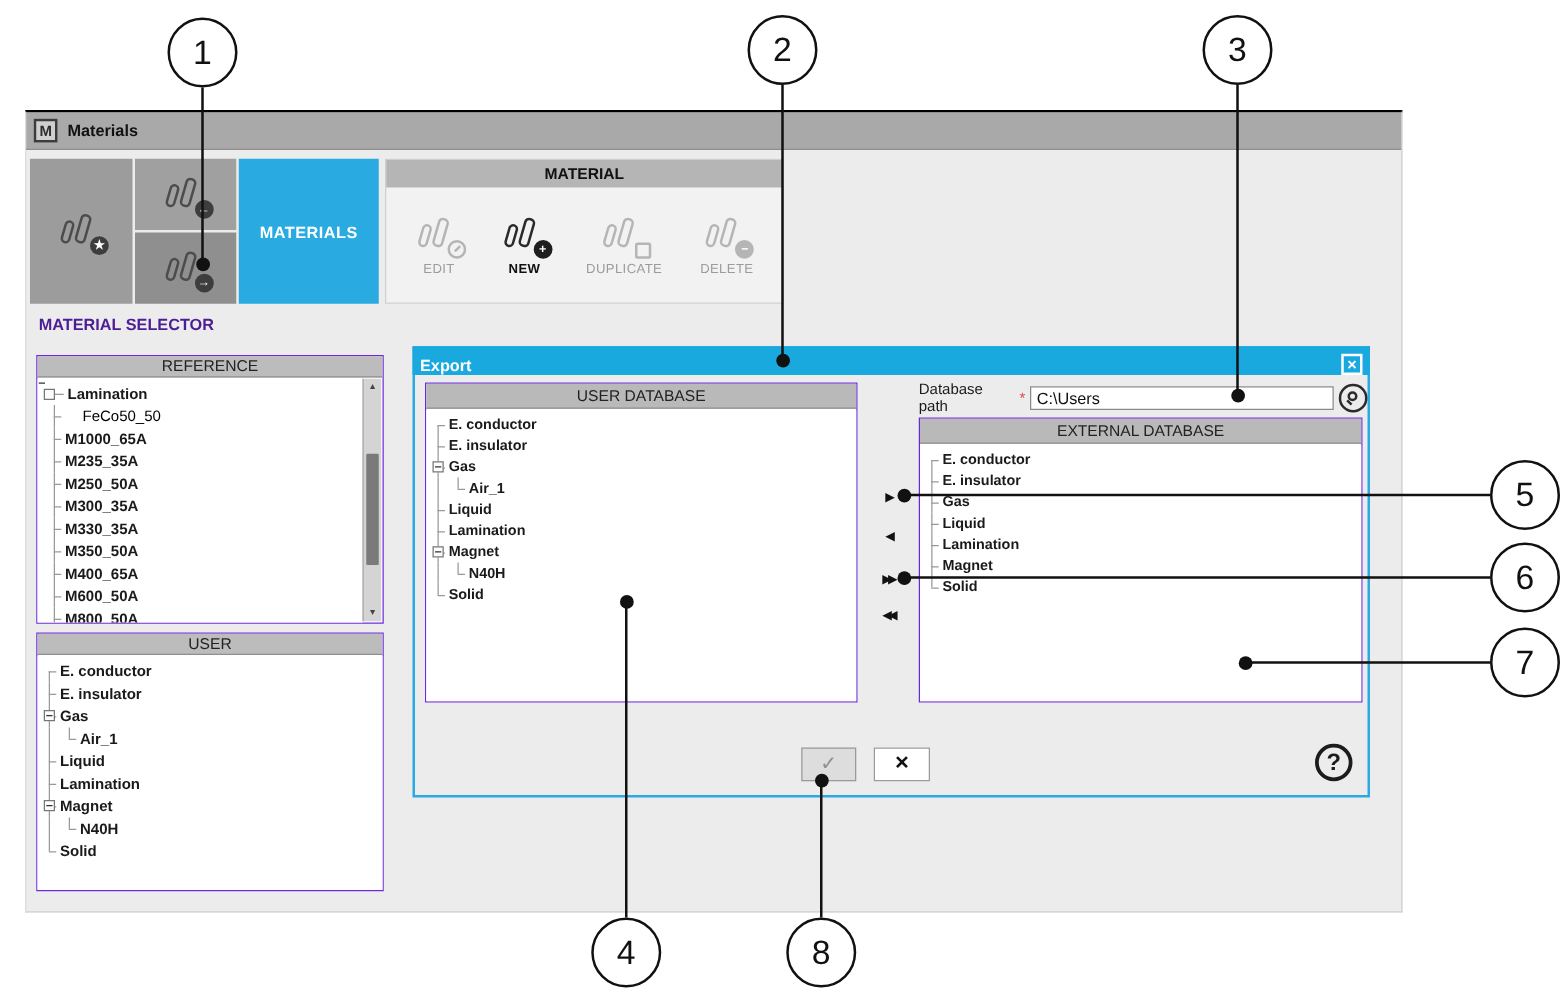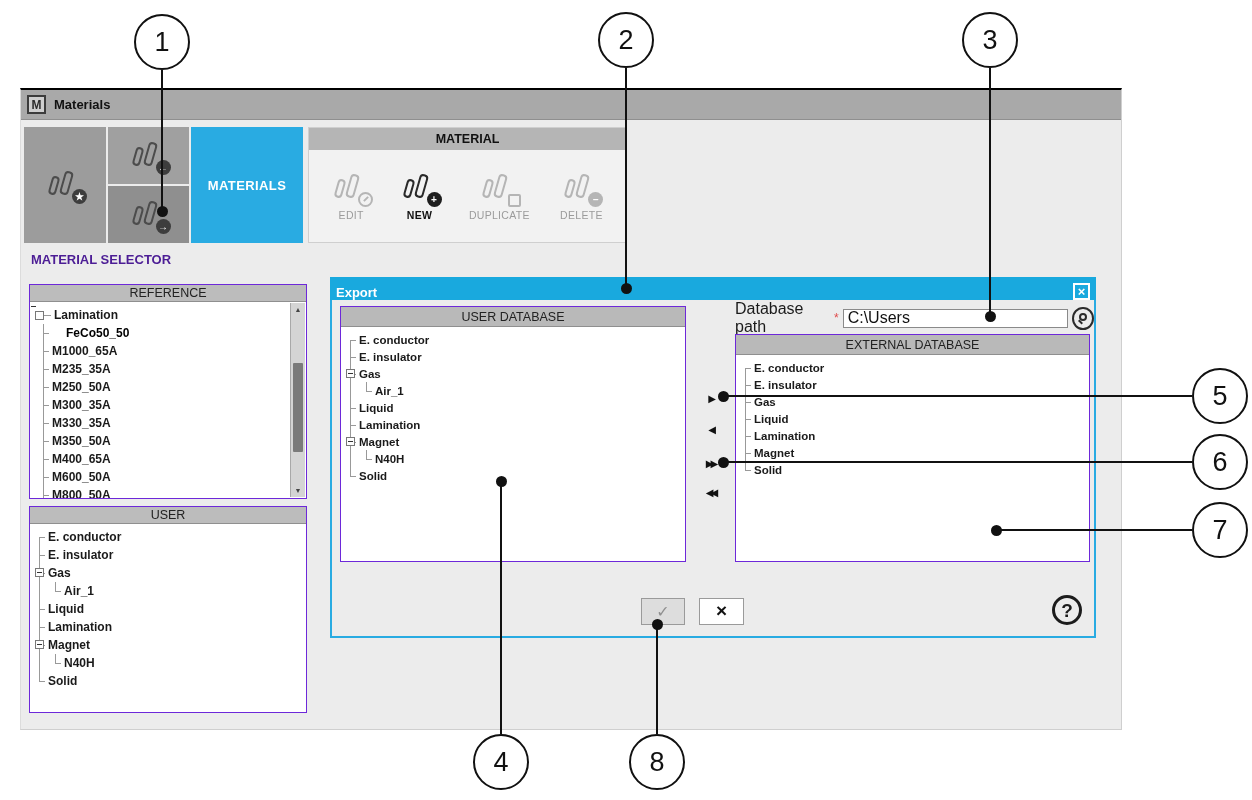--- a/index.html
+++ b/index.html
@@ -56,21 +56,21 @@
   .panel-header { height:17px; background:#bcbcbc; border-bottom:1px solid #8f8f8f; text-align:center;
                   font-size:12.5px; color:#222; line-height:17px; }
   #reference-panel { left:8px; top:194px; width:278px; height:215px; }
   #user-panel      { left:8px; top:416px; width:278px; height:207px; }
   .treebox { position:absolute; left:0; right:0; top:18px; bottom:0; background:#fff; overflow:hidden; padding:3px 0 0 5px; }
   #reference-panel .treebox { right:16px; }
 
   .trow { display:flex; align-items:center; height:18px; font-size:12px; color:#1a1a1a; font-weight:bold; }
   .dlg .trow { height:17px; font-size:11.5px; }
   .tlabel { margin-left:3px; white-space:nowrap; }
-  .tlabel.b { font-weight:700; color:#000;margin-left:17px; }
+  .tlabel.b { font-weight:400; color:#000;margin-left:17px; }
   .wire { position:relative; width:10px; flex:none; align-self:stretch; }
   .wire.tickonly { width:7px; }
   .wire.first::before { content:""; position:absolute; left:4px; top:50%; bottom:0; border-left:1px solid #999; }
   .wire.mid::before   { content:""; position:absolute; left:4px; top:0; bottom:0; border-left:1px solid #999; }
   .wire.last::before  { content:""; position:absolute; left:4px; top:0; height:50%; border-left:1px solid #999; }
   .wire.pass::before  { content:""; position:absolute; left:4px; top:0; bottom:0; border-left:1px solid #999; }
   .wire.tick::after   { content:""; position:absolute; left:4px; top:50%; width:6px; border-top:1px solid #999; }
   .wire.tickonly::after { content:""; position:absolute; left:0; top:50%; width:7px; border-top:1px solid #999; }
   .expbox { position:absolute; left:0; top:50%; margin-top:-5px; width:9px; height:9px;
             background:#fdfdfd; border:1px solid #777; z-index:2; }
@@ -90,23 +90,23 @@
   #dialog-titlebar { position:absolute; left:-2px; top:-2px; right:-2px; height:23px; background:#19a9de;
                      display:flex; align-items:flex-end; padding:0 6px; }
   #dialog-title { color:#fff; font-weight:bold; font-size:13px; }
   #dialog-close { margin-left:auto; width:17px; height:17px; border:2px solid #fff; color:#fff;
                   font-size:13px; font-weight:bold; line-height:13px; text-align:center; }
   #userdb-panel { left:8px; top:27px; width:346px; height:256px; }
   #extdb-panel  { left:403px; top:55px; width:355px; height:228px; }
   .dlg .panel-header { height:20px; line-height:20px; background:#b9b9b9; font-size:12.5px; }
   .dlg .treebox { top:21px; }
   #path-row { position:absolute; left:403px; top:29px; height:20px; display:flex; align-items:center; }
-  #path-label { font-size:16px; color:#1a1a1a; }
+  #path-label { font-size:12px; color:#1a1a1a; }
   #path-star { color:#e04b4b; font-size:12px; margin:0 4px 0 3px; }
-  #path-field { width:244px; height:19px; background:#fff; border:1px solid #8a8a8a; font-size:16px;
+  #path-field { width:244px; height:19px; background:#fff; border:1px solid #8a8a8a; font-size:13px;
                 color:#111; padding:0 4px; font-family:"Liberation Sans", sans-serif; }
   #browse-btn { width:23px; height:23px; border:2px solid #2b2b2b; border-radius:50%; margin-left:4px;
                 position:relative; background:transparent; }
   #browse-btn .lens { position:absolute; left:5px; top:4px; width:8px; height:8px; border:2px solid #2b2b2b; border-radius:50%; }
   #browse-btn .handle { position:absolute; left:4px; top:12px; width:5px; border-top:2px solid #2b2b2b; transform:rotate(45deg); }
 
   .transfer-btn { position:absolute; left:368px; width:24px; height:16px; text-align:center;
                   font-size:10px; color:#111; letter-spacing:-3px; padding-right:3px; line-height:16px; }
   #ok-btn { position:absolute; left:309px; top:319px; width:44px; height:27px; background:#dddddd;
             border:1px solid #9a9a9a; color:#8f8f8f; font-size:16px; text-align:center; line-height:25px; }

